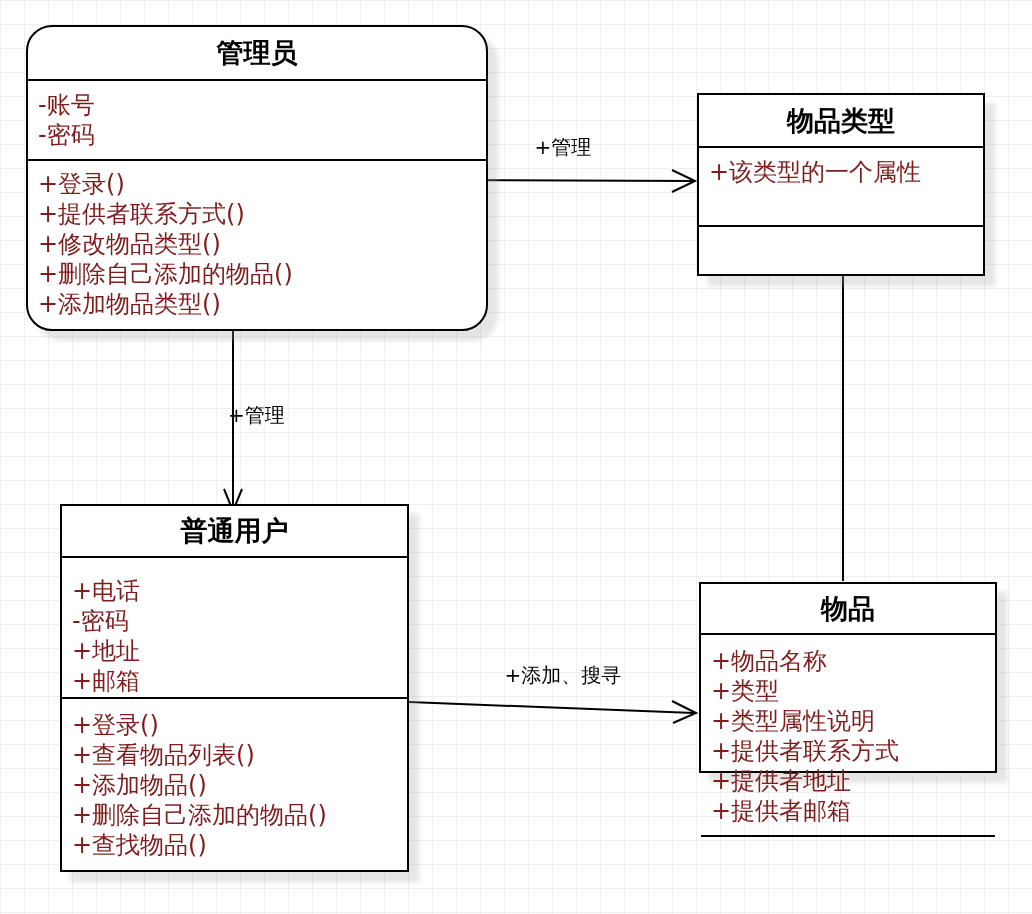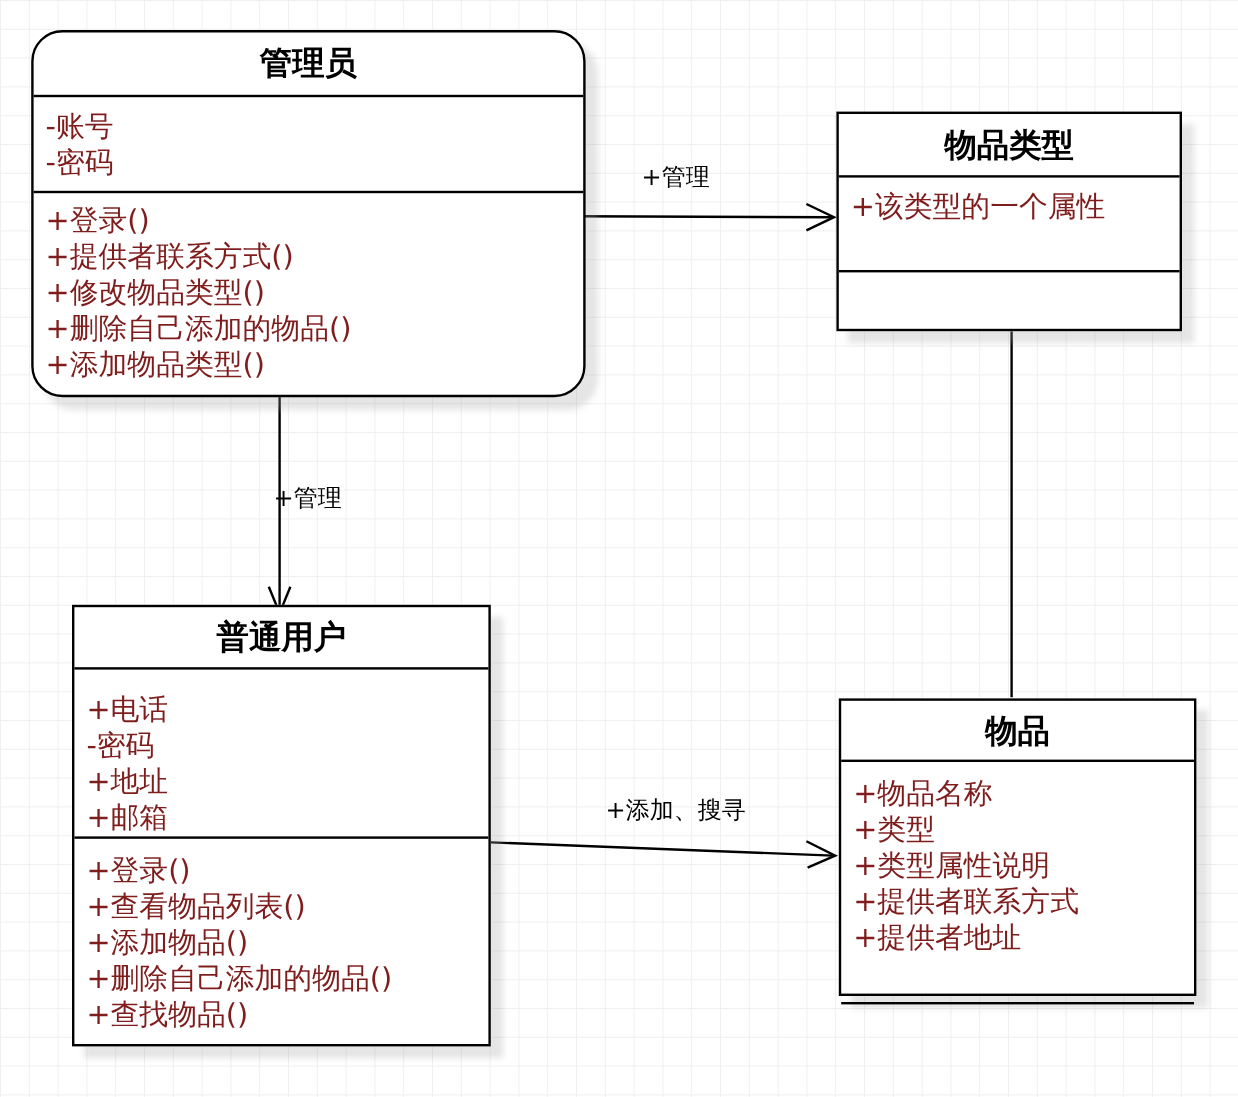--- a/index.html
+++ b/index.html
@@ -122,25 +122,26 @@
     </div>
     <div class="uml-section" style="height:171px;padding-top:11px;">
       <div>+登录()</div>
       <div>+查看物品列表()</div>
       <div>+添加物品()</div>
       <div>+删除自己添加的物品()</div>
       <div>+查找物品()</div>
     </div>
   </div>
 
-  <div class="uml-class" style="left:699px;top:582px;width:298px;height:248px;">
+  <div class="uml-class" style="left:699px;top:582px;width:298px;height:191px;">
     <div class="uml-title" style="height:49px;">物品</div>
     <div class="uml-section has-divider" style="height:202px;padding-top:11px;">
       <div>+物品名称</div>
       <div>+类型</div>
       <div>+类型属性说明</div>
       <div>+提供者联系方式</div>
       <div>+提供者地址</div>
+      <div>+提供者邮箱</div>
     </div>
     <div class="uml-section" style="height:11px;"></div>
   </div>
 
 </div>
 
 </body></html>

